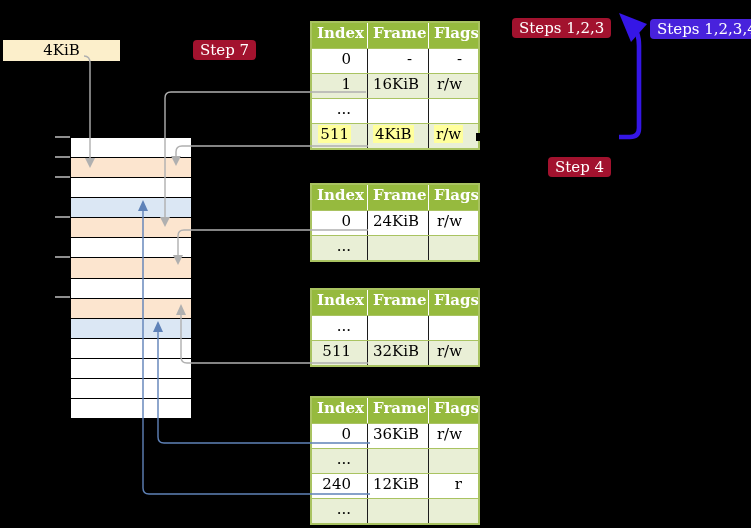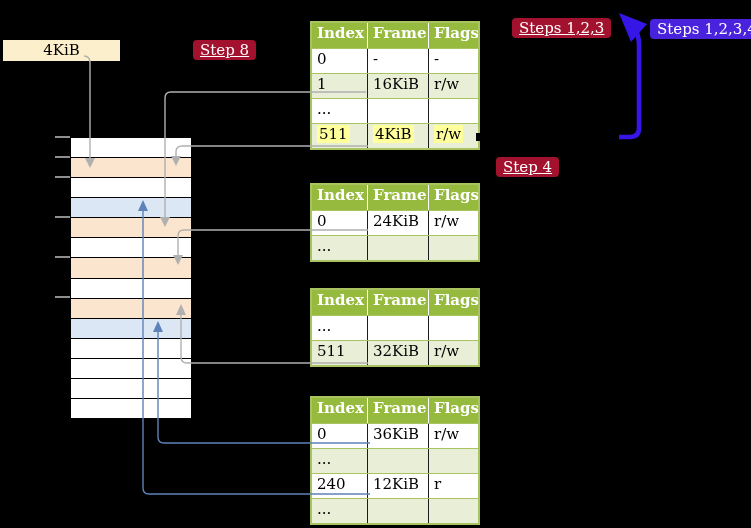--- a/index.html
+++ b/index.html
@@ -11,26 +11,26 @@
   .frame-label{
     position:absolute;left:3px;top:40px;width:117px;height:21px;
     background:var(--frame-label-bg,#fcefcb);color:#000;font-size:15px;
     text-align:center;line-height:21px;
   }
   
   .badge{
     position:absolute;display:inline-block;padding:0 7px;height:20px;line-height:20px;
     font-size:15px;color:#fff;border-radius:4px;white-space:nowrap;
   }
-  .badge.red{background:var(--badge-red,#a2122e);text-decoration:underline;}
+  .badge.red{background:var(--badge-red,#a2122e);}
   .badge.blue{background:var(--badge-blue,#4822dc);}
   .badge.step0{left:193px;top:40px;}
   .badge.steps123{left:512px;top:18px;}
   .badge.steps1234{left:650px;top:19px;}
-  .badge.step4{left:496px;top:157px;text-align:center;}
+  .badge.step4{left:548px;top:157px;text-align:center;}
   
   .mem{
     position:absolute;left:70px;top:137px;width:120px;height:280px;
     border:1px solid #000;display:flex;flex-direction:column;background:#fff;
   }
   .mcell{flex:1;border-bottom:1px solid #000;}
   .mcell:last-child{border-bottom:none;}
   .mcell.white{background:#ffffff;}
   .mcell.orange{background:var(--mem-orange,#fce5cf);}
   .mcell.blue{background:var(--mem-blue,#dbe7f4);}
@@ -38,22 +38,22 @@
   
   .ptable{
     position:absolute;left:310px;width:170px;background:#fff;
     border:2px solid var(--table-border-green,#a9c361);box-sizing:border-box;
   }
   .trow{display:flex;height:25px;box-sizing:border-box;border-top:1px solid var(--table-border-green,#a9c361);background:#fff;}
   .trow:first-child{border-top:none;}
   .trow.shaded{background:var(--row-shade-green,#e9efd6);}
   .trow.thead{background:var(--table-header-green,#96ba3e);}
   .tcell{
-    box-sizing:border-box;padding:1px 9px 0 5px;font-size:15px;color:#000;
-    border-right:1px solid #1c1c1c;overflow:hidden;white-space:nowrap;
+    box-sizing:border-box;padding:1px 16px 0 5px;font-size:15px;color:#000;
+    border-right:1px solid #1c1c1c;overflow:hidden;white-space:nowrap;text-align:right;
   }
   .tcell.c0{width:56px;}
   .tcell.c1{width:61px;}
   .tcell.c2{flex:1;border-right:none;}
   .thead .tcell{color:#fff;font-weight:bold;border-right:1px solid #fff;}
   .thead .tcell.c2{border-right:none;}
   .hl{background:var(--highlight-yellow,#ffff9c);padding:0 2px;}
   
   .overlay{position:absolute;left:0;top:0;pointer-events:none;}
   .grey-line{fill:none;stroke:var(--connector-grey,#b0b0b0);stroke-width:1.4;}
@@ -64,21 +64,21 @@
   .thick-head{fill:var(--arrow-blue,#3516e6);stroke:none;}
   .black-mark{position:absolute;left:476px;top:133px;width:8px;height:8px;background:#000;}
 </style>
 </head>
 <body>
 
 <div class="canvas">
 
   <div class="frame-label">4KiB</div>
 
-  <div class="badge red step0">Step 8</div>
+  <div class="badge red step0">Step 7</div>
   <div class="badge red steps123">Steps 1,2,3</div>
   <div class="badge blue steps1234">Steps 1,2,3,4</div>
   <div class="badge red step4">Step 4</div>
 
   <div class="mem">
       <div class="mcell white"></div>
       <div class="mcell orange"></div>
       <div class="mcell white"></div>
       <div class="mcell blue"></div>
       <div class="mcell orange"></div>

